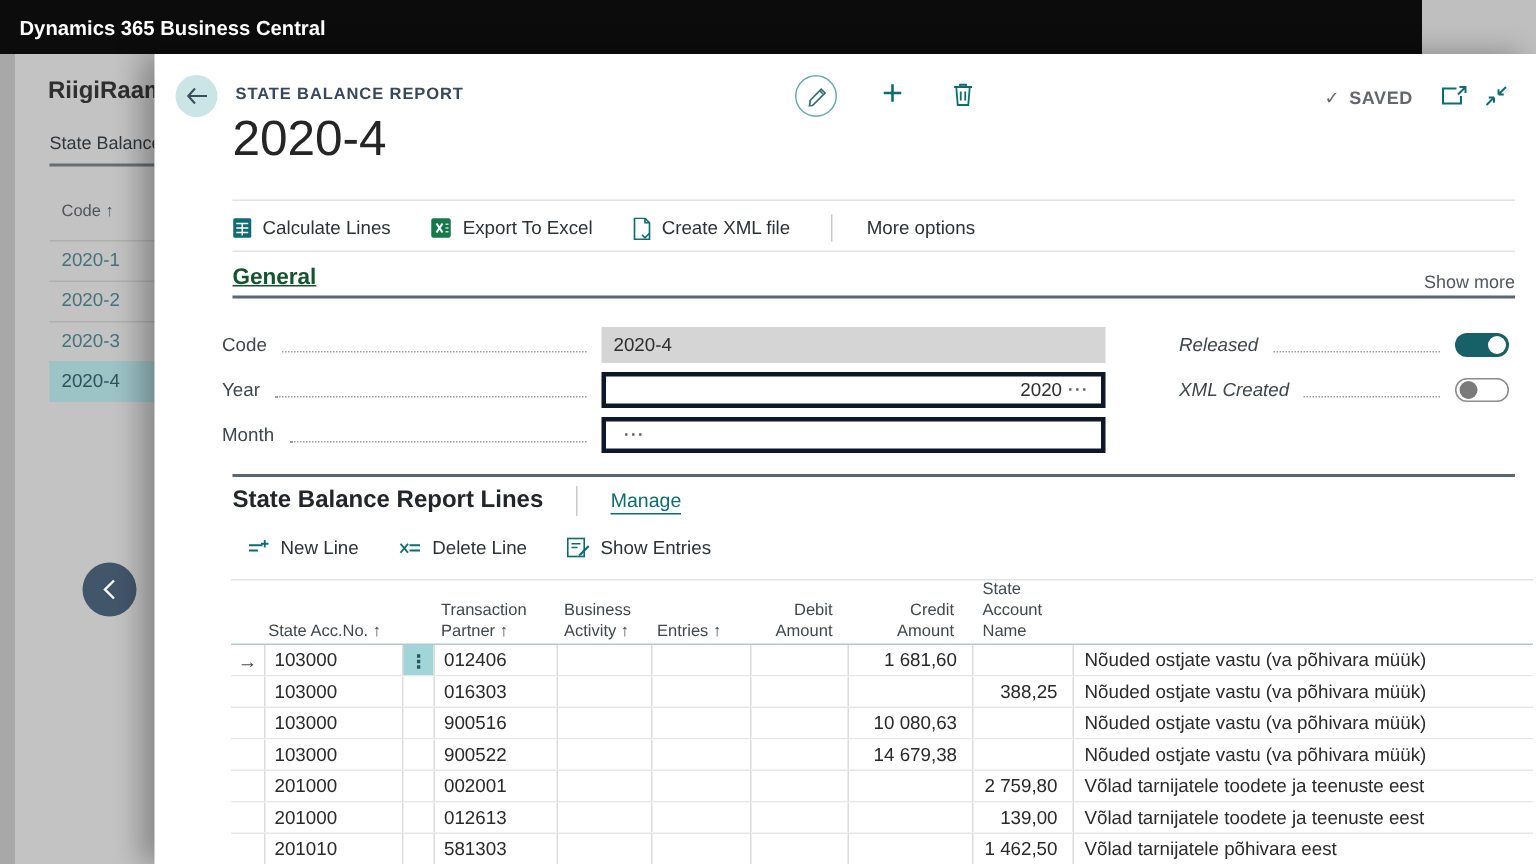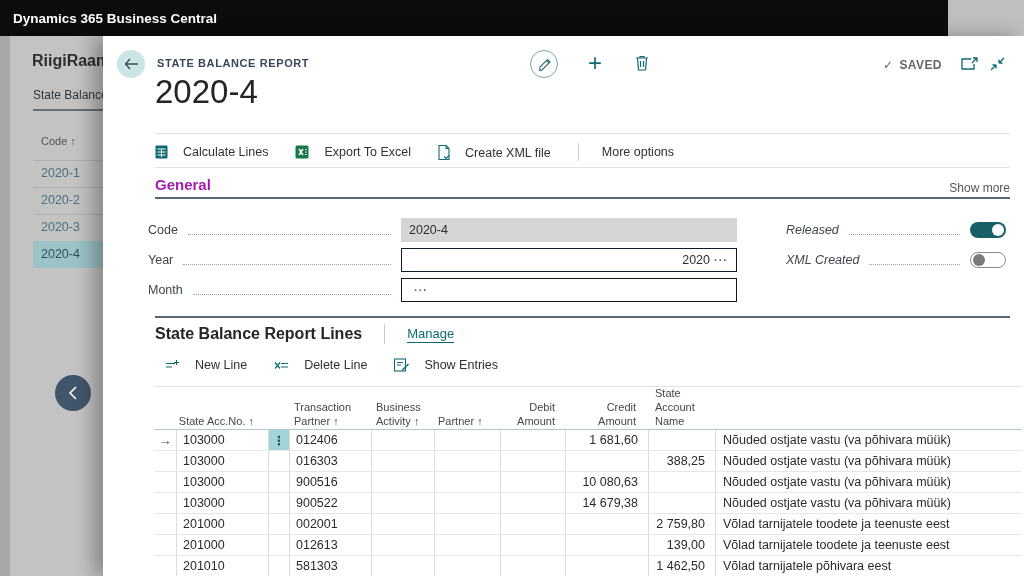--- a/index.html
+++ b/index.html
@@ -46,33 +46,33 @@
     font-size:12px;font-weight:600;color:#63676c;letter-spacing:.4px;}
   .win-btn{position:absolute;top:21px;cursor:pointer;}
   .popout-btn{left:858px;} .shrink-btn{left:887px;}
 
   .hdiv{position:absolute;left:52px;width:855px;height:1px;background:#e2e2e2;}
   .rule{position:absolute;left:52px;width:855px;height:2px;background:var(--dark-rule);}
 
   
   .abar{position:absolute;left:52px;top:101px;height:30px;display:flex;align-items:center;
     font-size:12.5px;color:#2d3237;}
-  .abtn{display:flex;align-items:flex-end;gap:15px;margin-right:27px;cursor:pointer;white-space:nowrap;}
+  .abtn{display:flex;align-items:center;gap:7px;margin-right:27px;cursor:pointer;white-space:nowrap;}
   .vsep{width:1px;height:18px;background:#c9c9c9;margin-right:23px;}
 
-  .sec-head{position:absolute;left:52px;top:140px;font-size:15px;font-weight:700;color:#a21caf;}
+  .sec-head{position:absolute;left:52px;top:140px;font-size:15px;font-weight:700;color:#14532d;text-decoration:underline;}
   .show-more{position:absolute;right:14px;top:145px;font-size:12px;color:#52575c;cursor:pointer;}
 
   
   .frow{position:absolute;left:45px;width:589px;height:24px;display:flex;align-items:center;}
   .flabel{font-size:12.5px;color:#3f464d;white-space:nowrap;}
   .leader{flex:1;border-bottom:1px dotted #9f9f9f;margin:0 10px;align-self:center;transform:translateY(4px);}
   .fbox{width:336px;height:24px;display:flex;align-items:center;font-size:12.5px;color:#2e2e2e;}
   .fbox.ro{background:#d5d5d5;padding:0 8px;}
-  .fbox.ed{background:#fff;border:1px solid #0f172a;padding:0 4px 0 8px;}
+  .fbox.ed{background:#fff;border:3px solid #0f172a;padding:0 4px 0 8px;}
   .fval{flex:1;text-align:right;}
   .assist{width:22px;text-align:center;color:#5a5a5a;font-size:11px;font-weight:700;letter-spacing:1px;cursor:pointer;}
 
   .trow{position:absolute;left:683px;width:220px;height:16px;display:flex;align-items:center;font-style:italic;}
   .toggle{width:36px;height:16px;border-radius:9px;position:relative;flex-shrink:0;cursor:pointer;}
   .toggle.on{background:var(--toggle-on);}
   .toggle.on::after{content:"";position:absolute;right:2px;top:2px;width:12px;height:12px;border-radius:50%;background:#fff;}
   .toggle.off{background:#fff;border:1px solid #8b8b8b;}
   .toggle.off::after{content:"";position:absolute;left:2px;top:1px;width:12px;height:12px;border-radius:50%;background:#7a7a7a;}
 
@@ -304,21 +304,21 @@
     <div class="trh">
       <div class="hc"></div>
       <div class="hc r" style="padding-right:14px">State Acc.No. ↑</div>
       <div class="hc"></div>
       <div class="hc" style="padding-left:5px">
           <span class="wrap w72">Transaction Partner ↑</span>
         </div>
       <div class="hc" style="padding-left:5px">
           <span class="wrap w58">Business Activity ↑</span>
         </div>
-      <div class="hc" style="padding-left:4px">Partner ↑</div>
+      <div class="hc" style="padding-left:4px">Entries ↑</div>
       <div class="hc r" style="padding-right:10px">
           <span class="wrap w48">Debit Amount</span>
         </div>
       <div class="hc r" style="padding-right:12px">
           <span class="wrap w48">Credit Amount</span>
         </div>
       <div class="hc" style="padding-left:7px">State Account Name</div>
     </div>
 
     <div class="tr">

